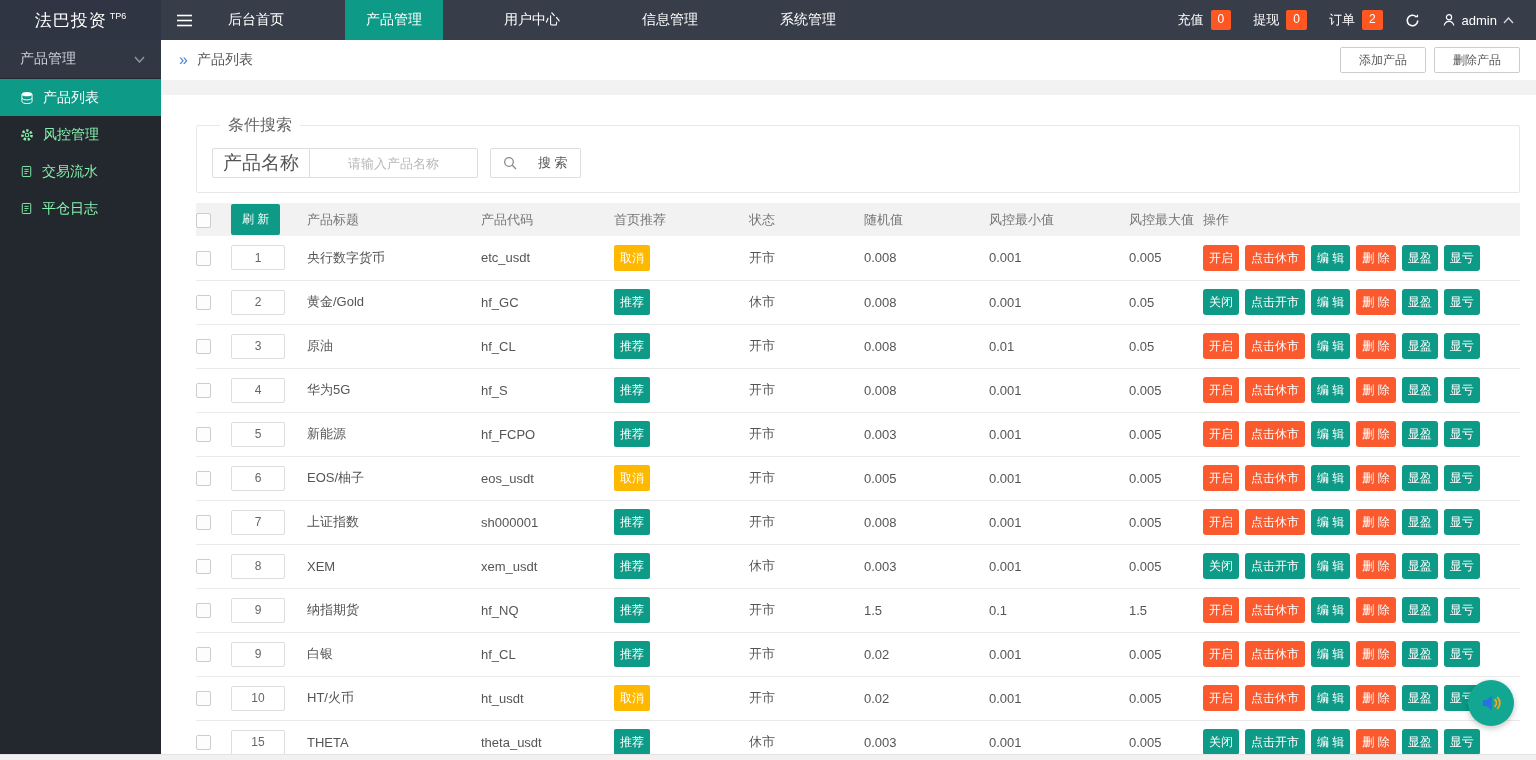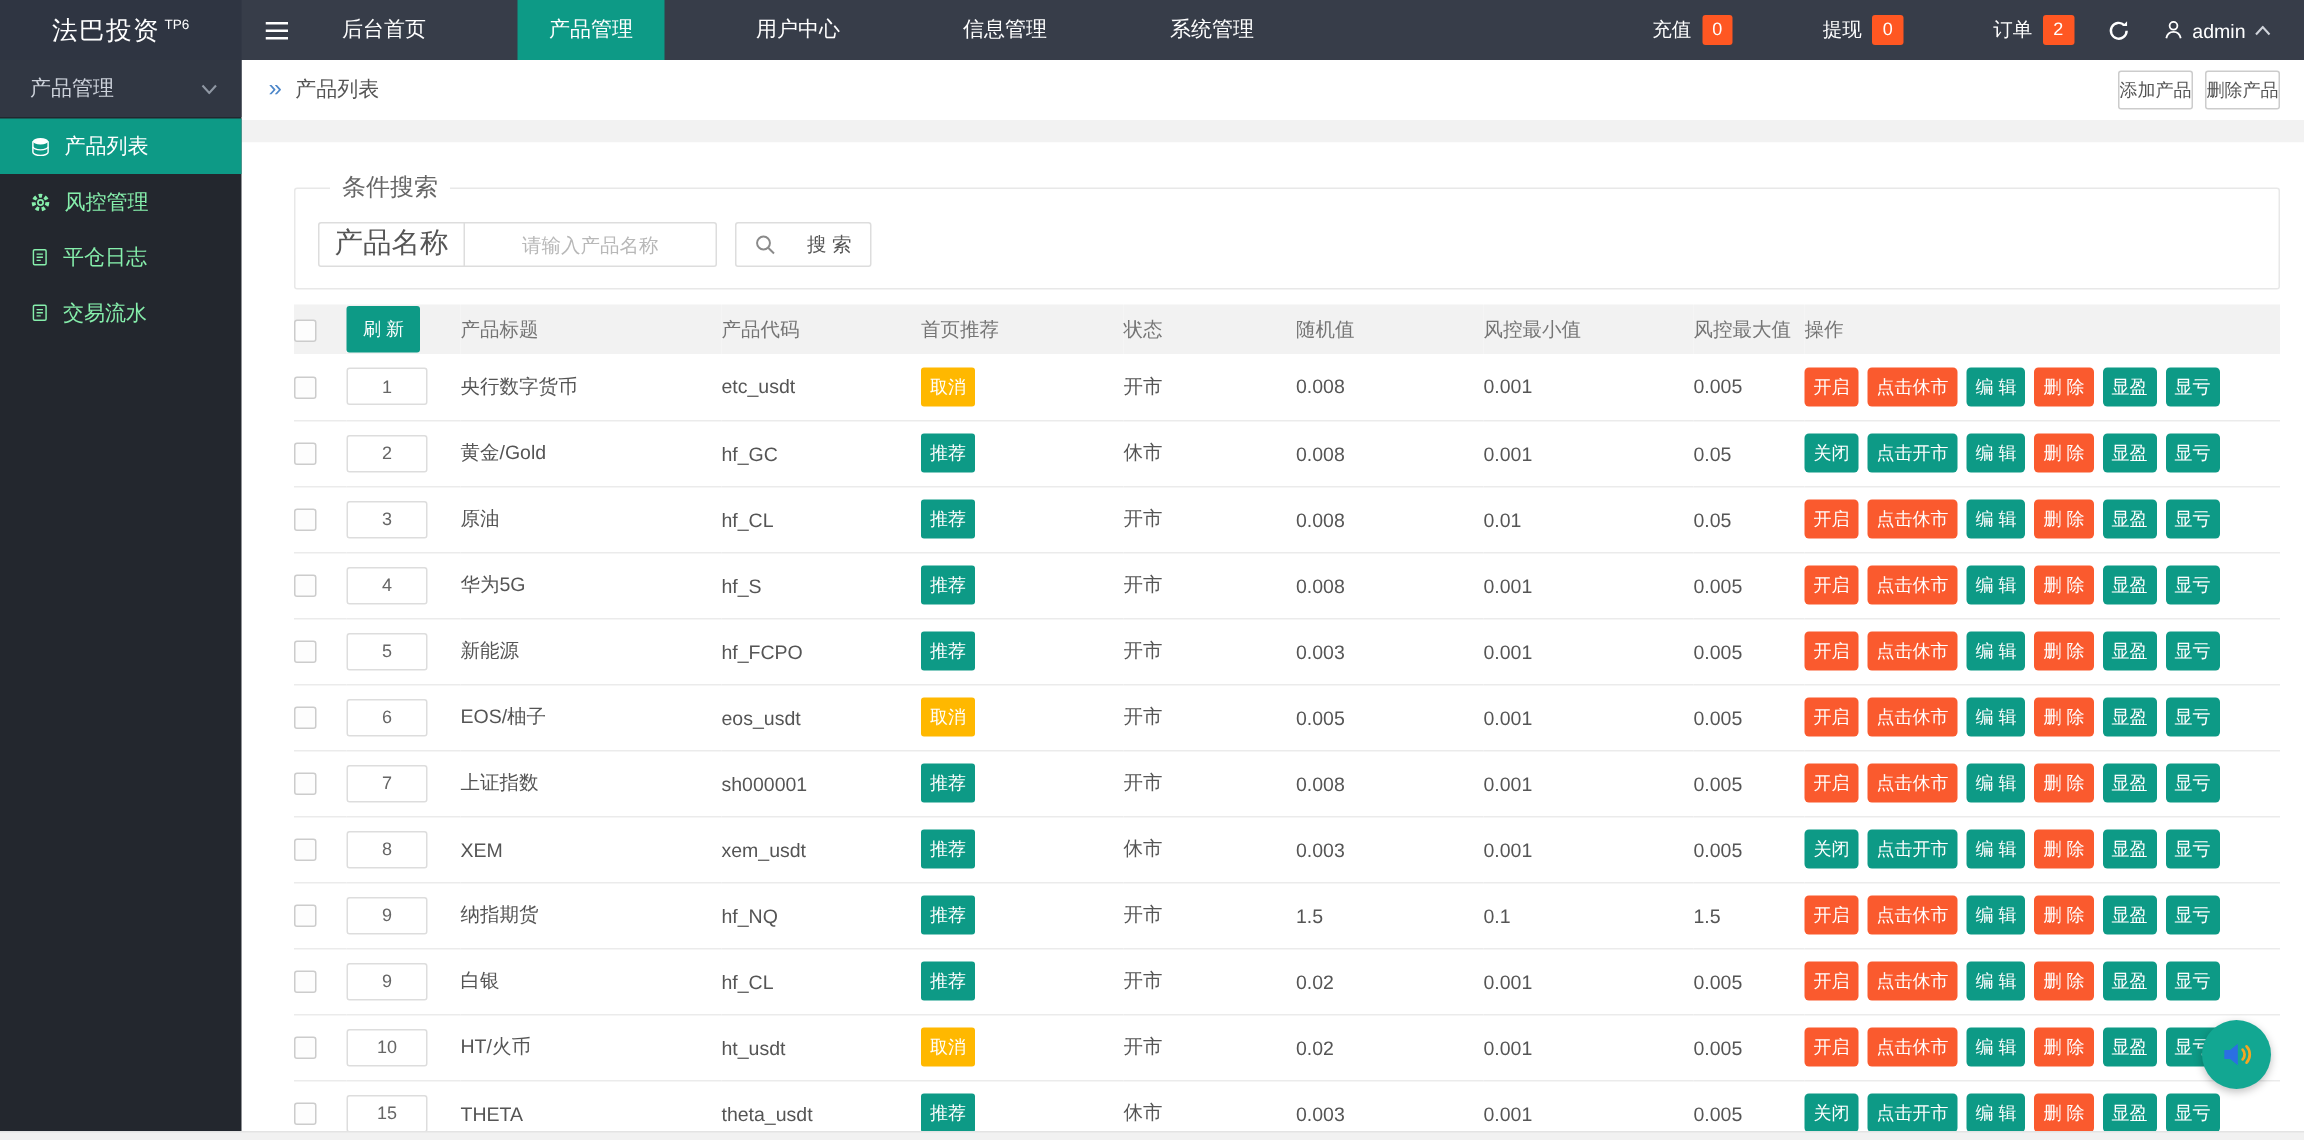--- a/index.html
+++ b/index.html
@@ -9,39 +9,39 @@
   
   .topbar { position:absolute; top:0; left:0; right:0; height:40px; background:#373d49; display:flex; align-items:stretch; color:#fff; z-index:5; }
   .logo { width:161px; min-width:161px; background:#2f3542; display:flex; align-items:center; justify-content:center; font-size:17px; letter-spacing:1px; }
   .logo sup { font-size:9px; margin-left:3px; transform:translateY(-4px); letter-spacing:0; }
   .burger { width:46px; display:flex; align-items:center; justify-content:center; cursor:pointer; }
   .top-menu { display:flex; align-items:stretch;gap:40px; }
   .nav-item { padding:0 21px; display:flex; align-items:center; font-size:14px; cursor:pointer; }
   .nav-item.active { background:#0d9a86; }
   .topbar-right { margin-left:auto; display:flex; align-items:center; gap:22px; padding-right:22px; font-size:13px; }
   .topbar-stats { display:flex; align-items:center; gap:22px; }
-  .stat { display:flex; align-items:center; gap:7px; cursor:pointer;margin-left:38px; }
+  .stat { display:flex; align-items:center; gap:7px; cursor:pointer; }
   .stat-badge { background:#ff5722; color:#fff; font-size:12px; padding:2px 7px; border-radius:2px; line-height:1.3; }
   .refresh { display:flex; align-items:center; cursor:pointer; }
   .user { display:flex; align-items:center; gap:6px; cursor:pointer; }
 
   
   .sidebar { position:absolute; top:40px; left:0; bottom:6px; width:161px; background:#23272e; z-index:4; }
   .side-group { height:38px; background:#313743; color:#cdd2db; font-size:14px; display:flex; align-items:center; padding:0 16px 0 20px; cursor:pointer; margin-bottom:1px; }
   .side-chevron { margin-left:auto; color:#8f97a3; display:flex; }
   .side-item { height:37px; color:#86efac; font-size:14px; display:flex; align-items:center; padding-left:20px; gap:9px; cursor:pointer; }
   .side-item.active { background:#0d9a86; color:#fff; }
   .side-icon { display:flex; align-items:center; }
 
   
   .crumb-bar { position:absolute; top:40px; left:161px; right:0; height:40px; background:#fff; display:flex; align-items:center; padding:0 16px 0 18px; }
   .crumb-arrow { color:#4c86c9; font-size:16px; margin-right:9px; }
   .crumb-title { font-size:14px; color:#555; }
   .crumb-actions { margin-left:auto; display:flex; gap:8px; }
-  .pg-btn { height:26px; line-height:24px; padding:0 0; background:#fff; border:1px solid #ccc; border-radius:2px; font-size:12px; color:#555; cursor:pointer; }
+  .pg-btn { height:26px; line-height:24px; padding:0 18px; background:#fff; border:1px solid #ccc; border-radius:2px; font-size:12px; color:#555; cursor:pointer; }
   .gray-gap { position:absolute; top:80px; left:161px; right:0; height:15px; background:#f2f2f2; }
   .card { position:absolute; top:95px; left:161px; right:0; bottom:6px; background:#fff; padding:20px 16px 0 35px; overflow:hidden; }
 
   
   fieldset.search { border:1px solid #e8e8e8; border-radius:2px; padding:12px 15px 14px; }
   fieldset.search legend { font-size:16px; color:#666; padding:0 8px; margin-left:8px; }
   .igroup { display:flex; align-items:center; }
   .ilabel { border:1px solid #ddd; height:30px; line-height:28px; padding:0 10px; font-size:19px; color:#555; background:#fff; border-radius:2px 0 0 2px; }
   .itext { border:1px solid #ddd; border-left:none; height:30px; width:168px; padding:0 10px; font-size:13px; color:#333; border-radius:0 2px 2px 0; outline:none; font-family:inherit;text-align:center; }
   .itext::placeholder { color:#b8b8b8; }
@@ -151,30 +151,30 @@
       </span>
       <span>风控管理</span>
     </div>
     <div class="side-item">
       <span class="side-icon">
         <svg width="13" height="13" viewBox="0 0 16 16">
           <rect x="2.8" y="1.8" width="10.4" height="12.4" rx="1" fill="none" stroke="currentColor" stroke-width="1.2"></rect>
           <path d="M5.4 5.4h5.2M5.4 8h5.2M5.4 10.6h3.4" stroke="currentColor" stroke-width="1.1"></path>
         </svg>
       </span>
-      <span>平仓日志</span>
+      <span>交易流水</span>
     </div>
     <div class="side-item">
       <span class="side-icon">
         <svg width="13" height="13" viewBox="0 0 16 16">
           <rect x="2.8" y="1.8" width="10.4" height="12.4" rx="1" fill="none" stroke="currentColor" stroke-width="1.2"></rect>
           <path d="M5.4 5.4h5.2M5.4 8h5.2M5.4 10.6h3.4" stroke="currentColor" stroke-width="1.1"></path>
         </svg>
       </span>
-      <span>交易流水</span>
+      <span>平仓日志</span>
     </div>
   </div>
 
 <div class="crumb-bar">
   <span class="crumb-arrow">»</span>
   <span class="crumb-title">产品列表</span>
   <span class="crumb-actions">
     <button class="pg-btn">添加产品</button>
     <button class="pg-btn">删除产品</button>
   </span>

